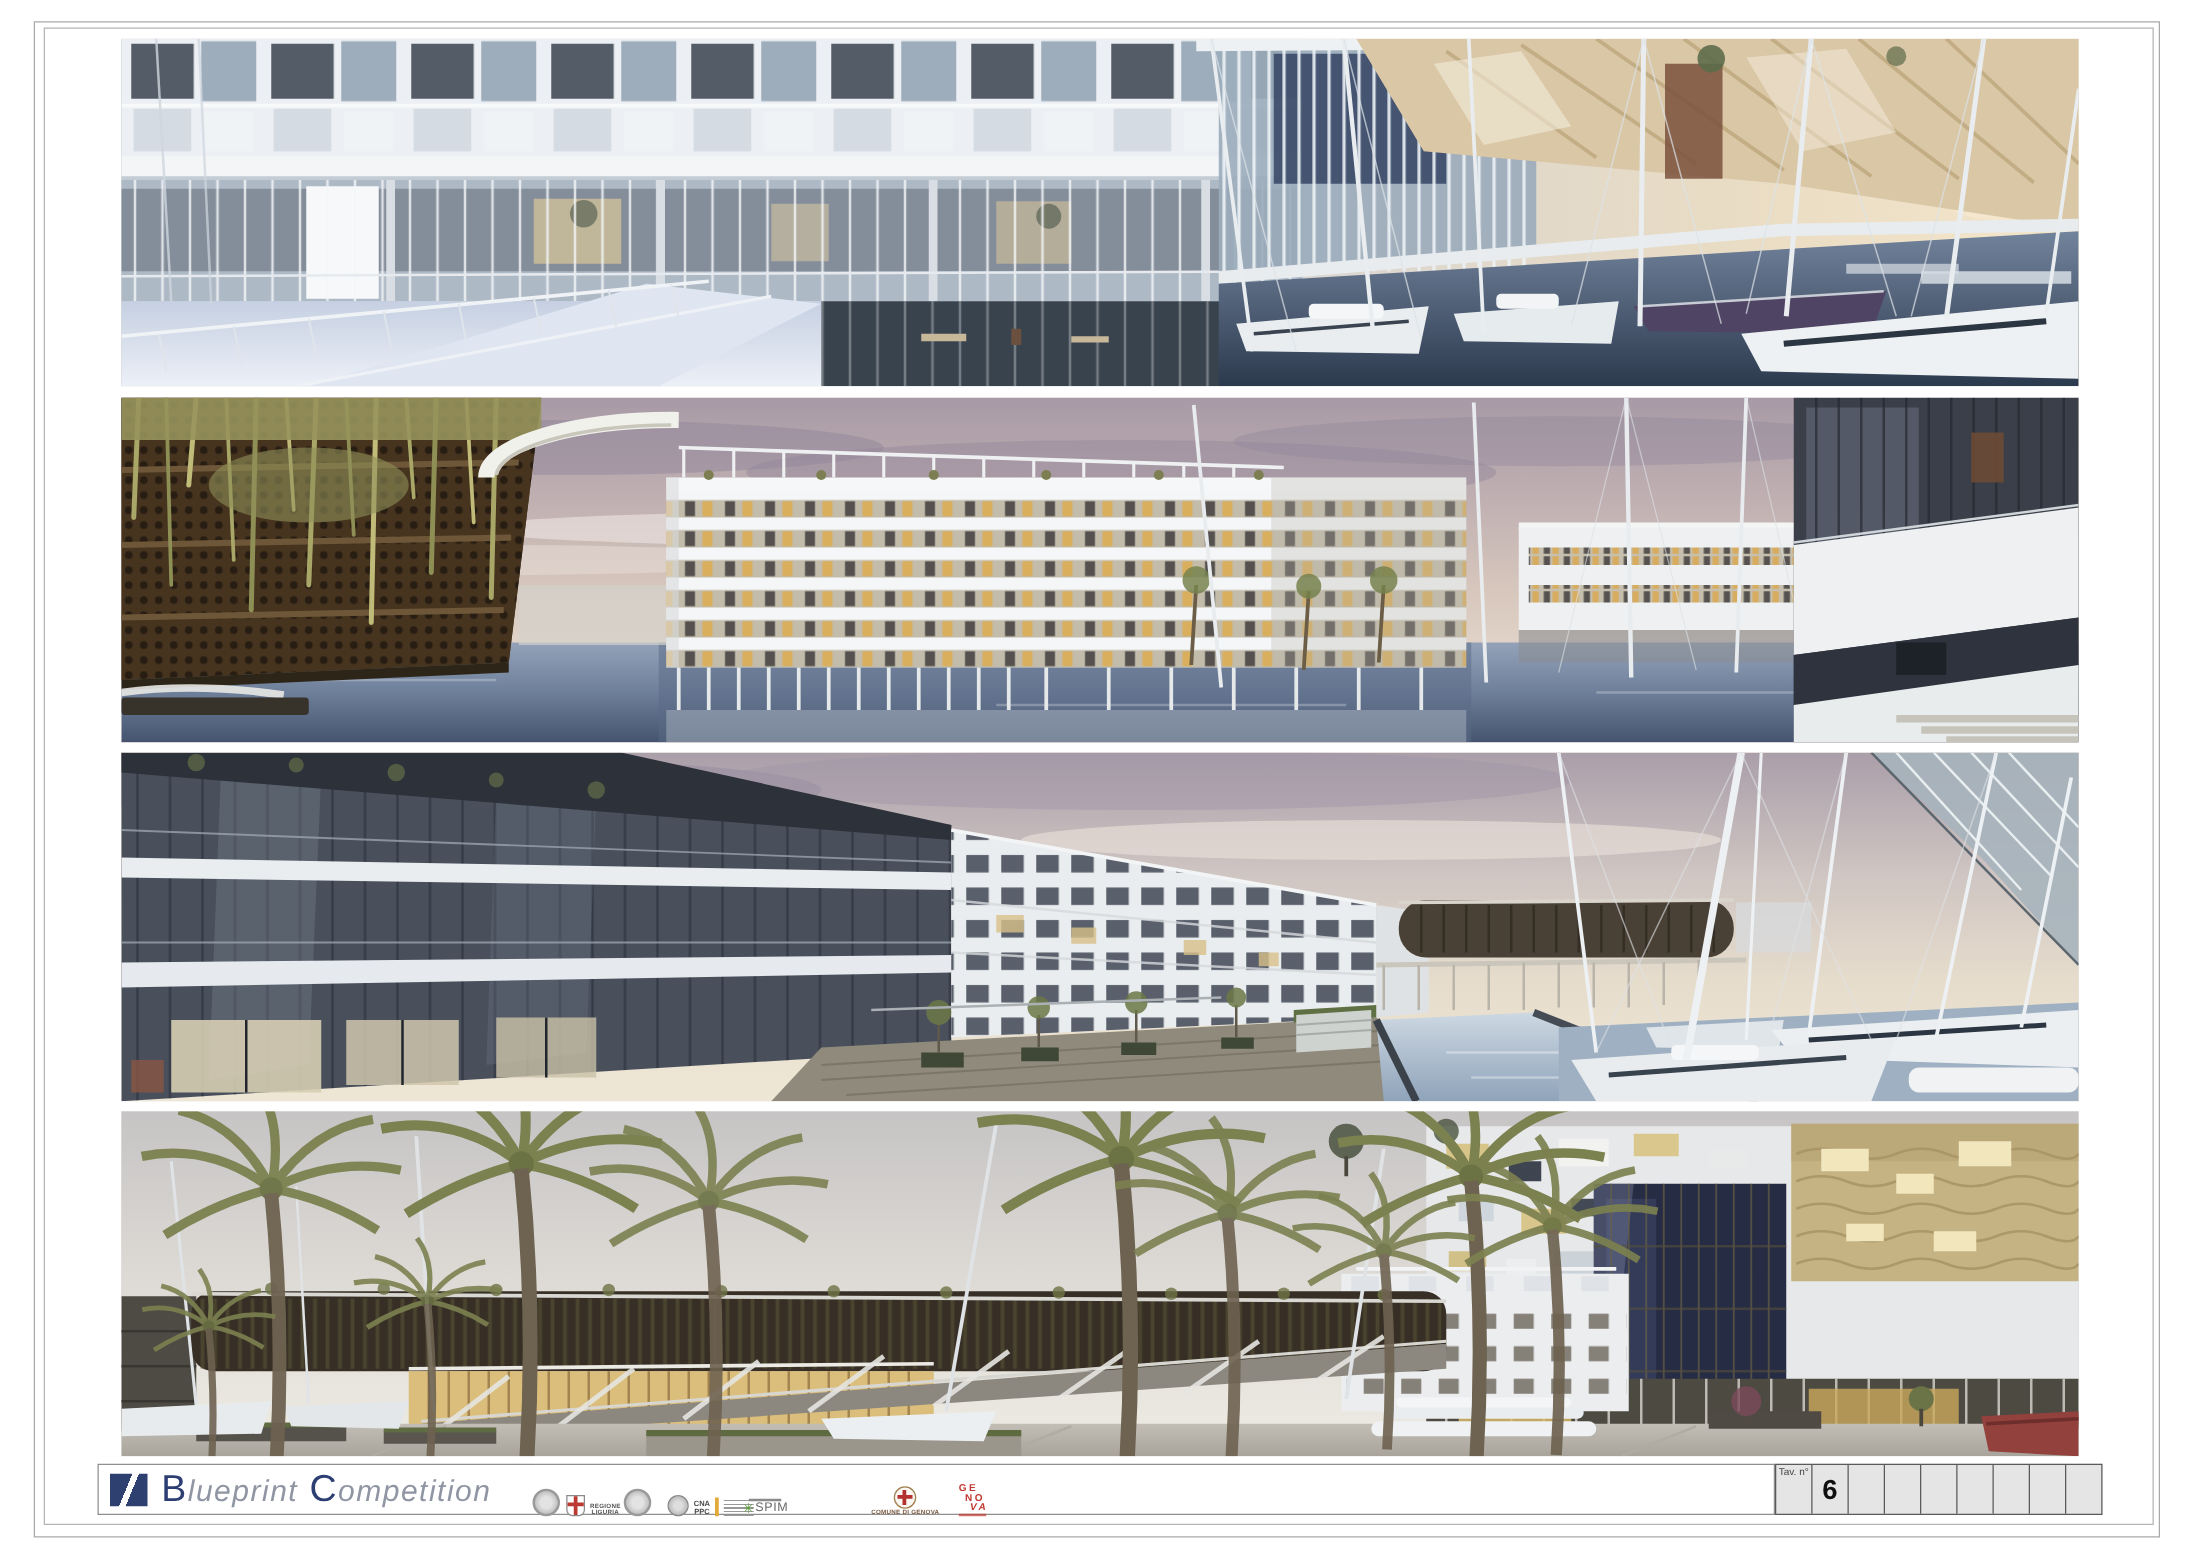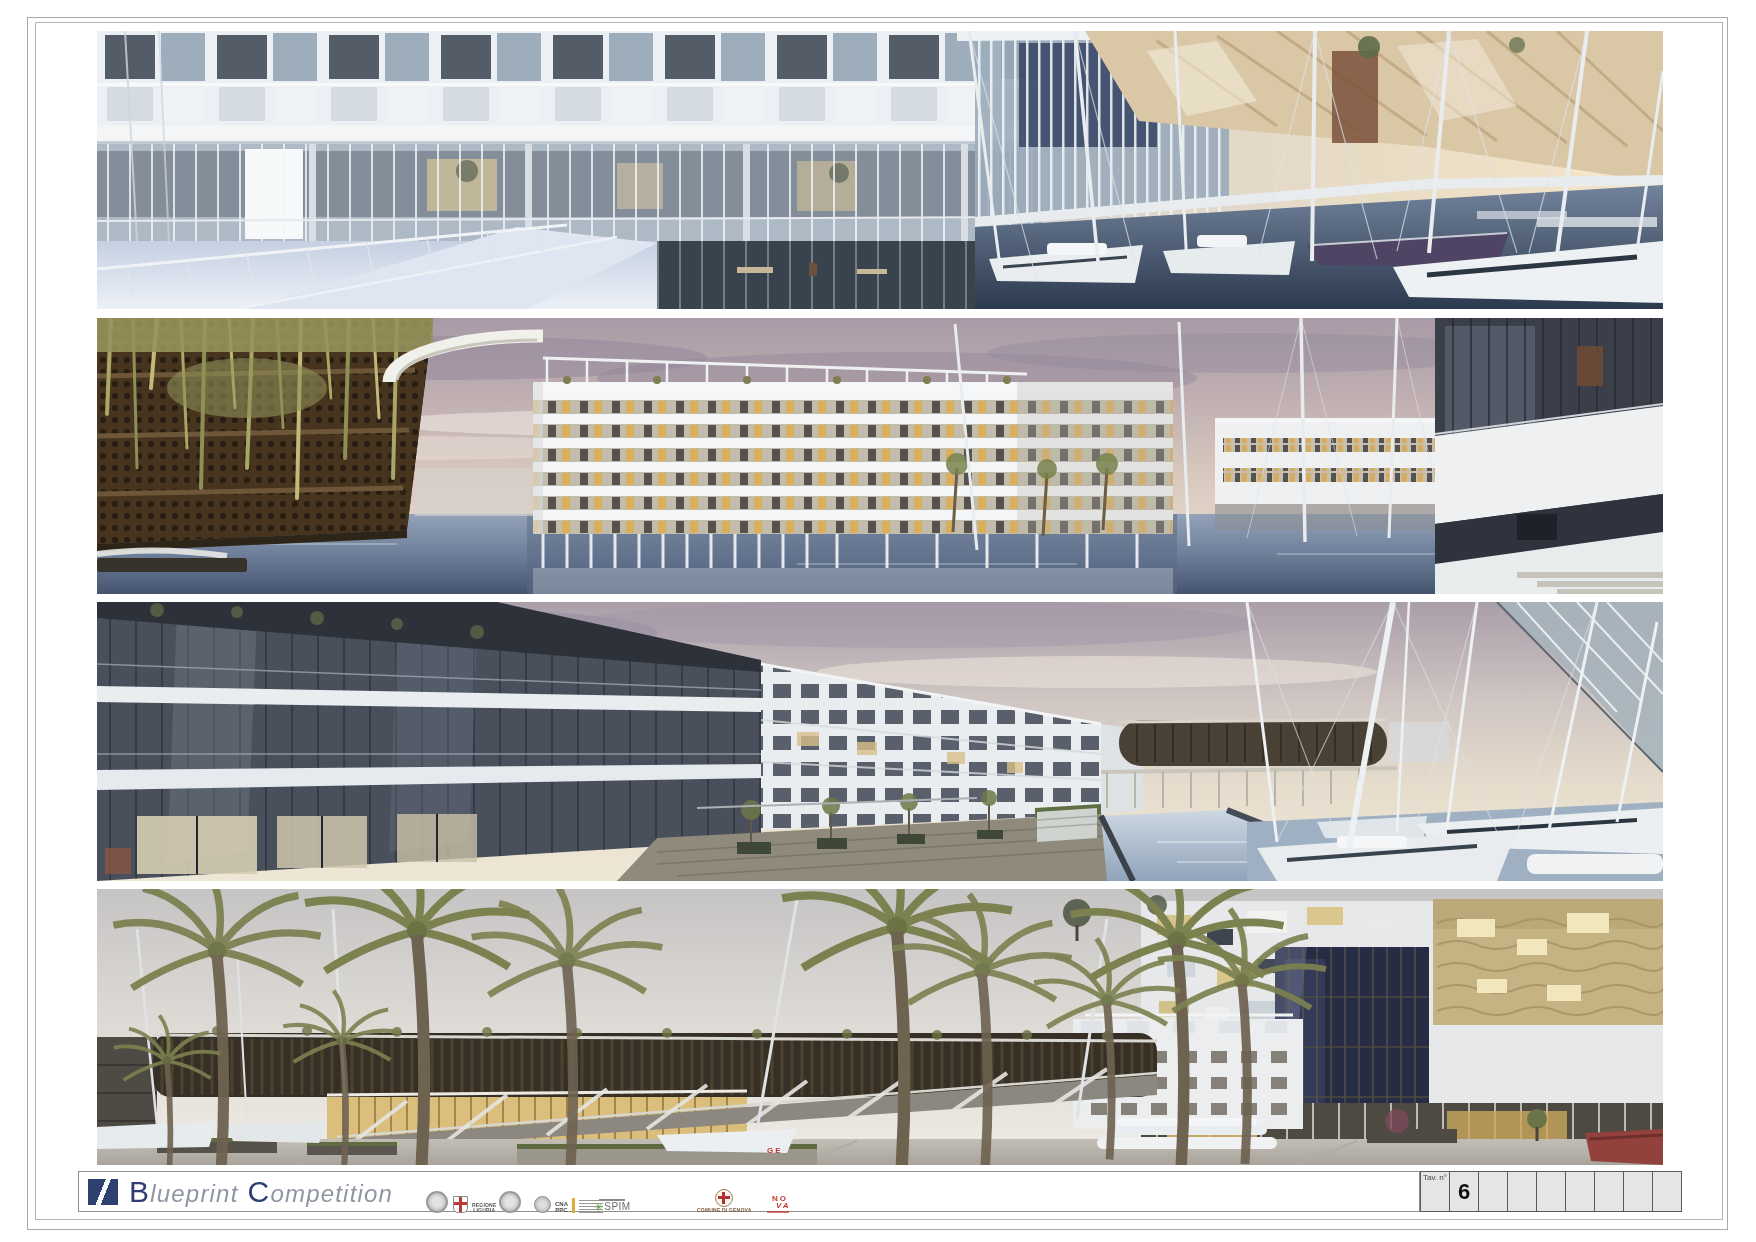--- a/index.html
+++ b/index.html
@@ -857,21 +857,21 @@
       <div class="sponsor" style="left:618px;">
         <span class="mini-col">
           <span class="genova-seal"></span>
           <span class="tinytxt" style="color:#7a5a40;margin-top:1px;">COMUNE DI GENOVA</span>
         </span>
       </div>
 
       <div class="sponsor" style="left:688px;">
         <span class="mini-col" style="align-items:flex-start;">
           <span class="genova-lines">GE</span>
-          <span class="genova-lines" style="padding-left:5px;margin-top:40px;">NO</span>
+          <span class="genova-lines" style="padding-left:5px;">NO</span>
           <span class="genova-lines" style="padding-left:9px;font-style:italic;">VA</span>
           <span class="genova-sub"></span>
         </span>
       </div>
     </div>
 
     <div class="cells">
       <div class="cell tav">
         <span class="tav-label">Tav. n°</span>
       </div>

